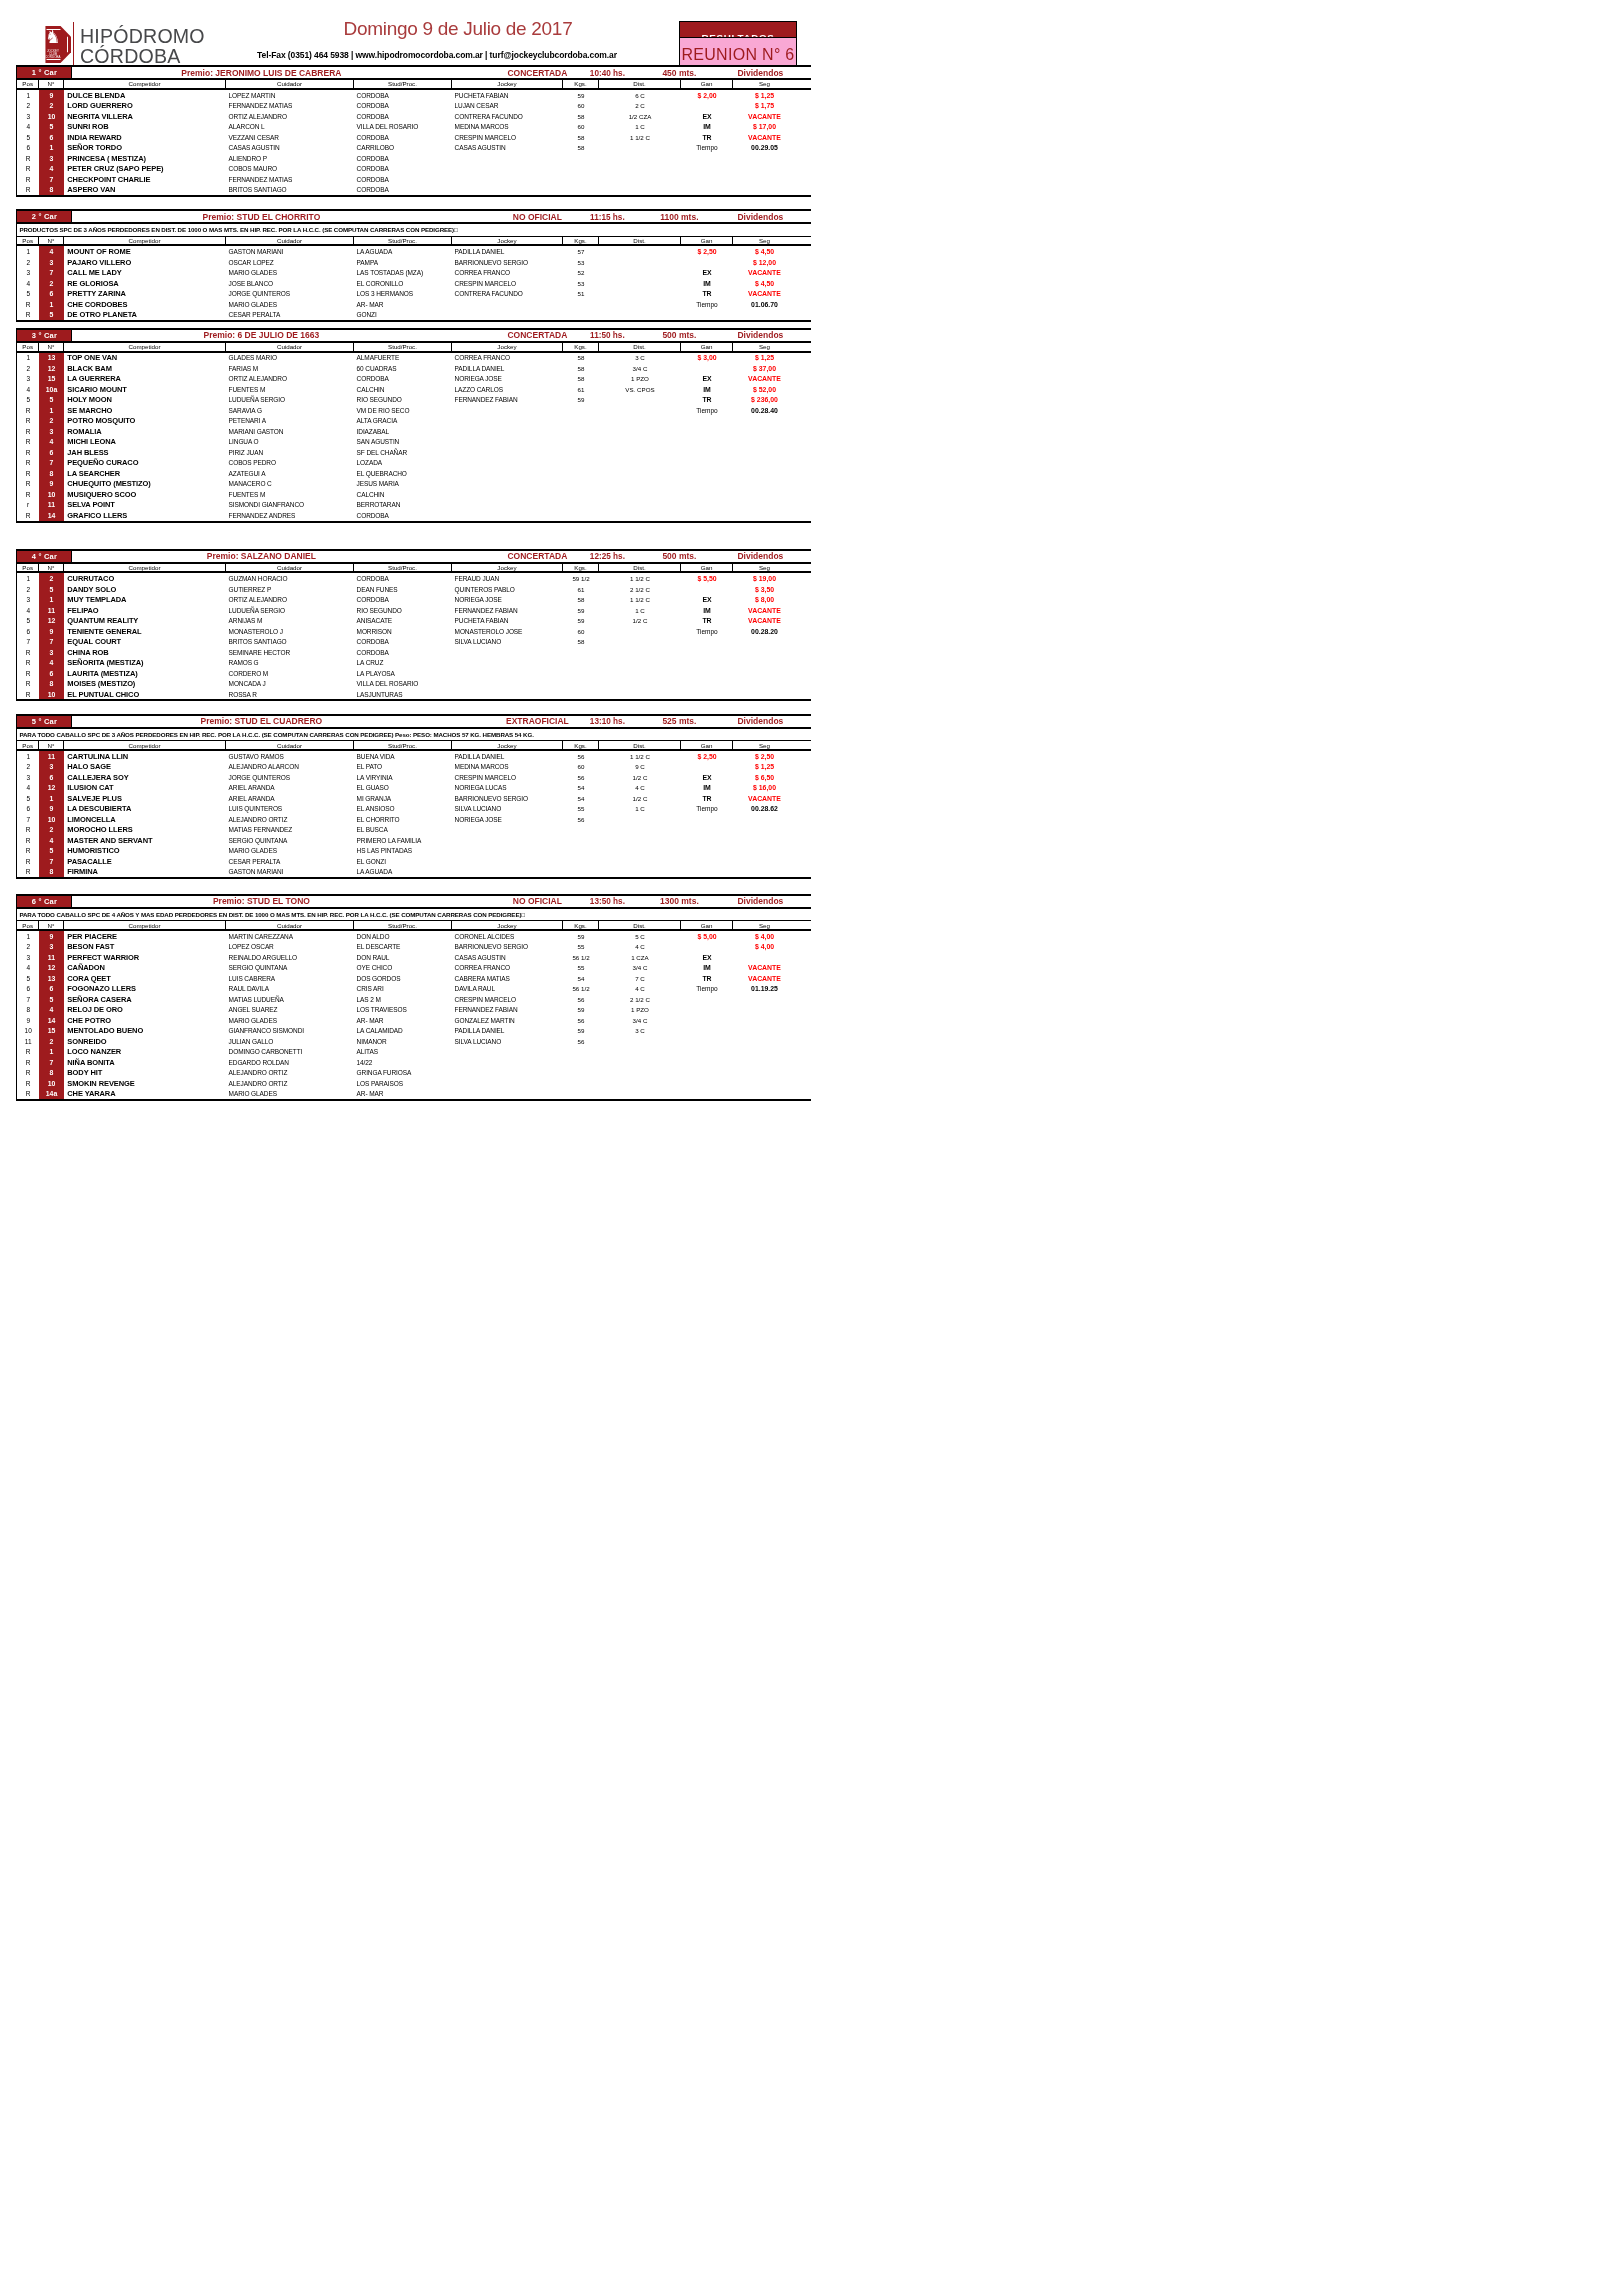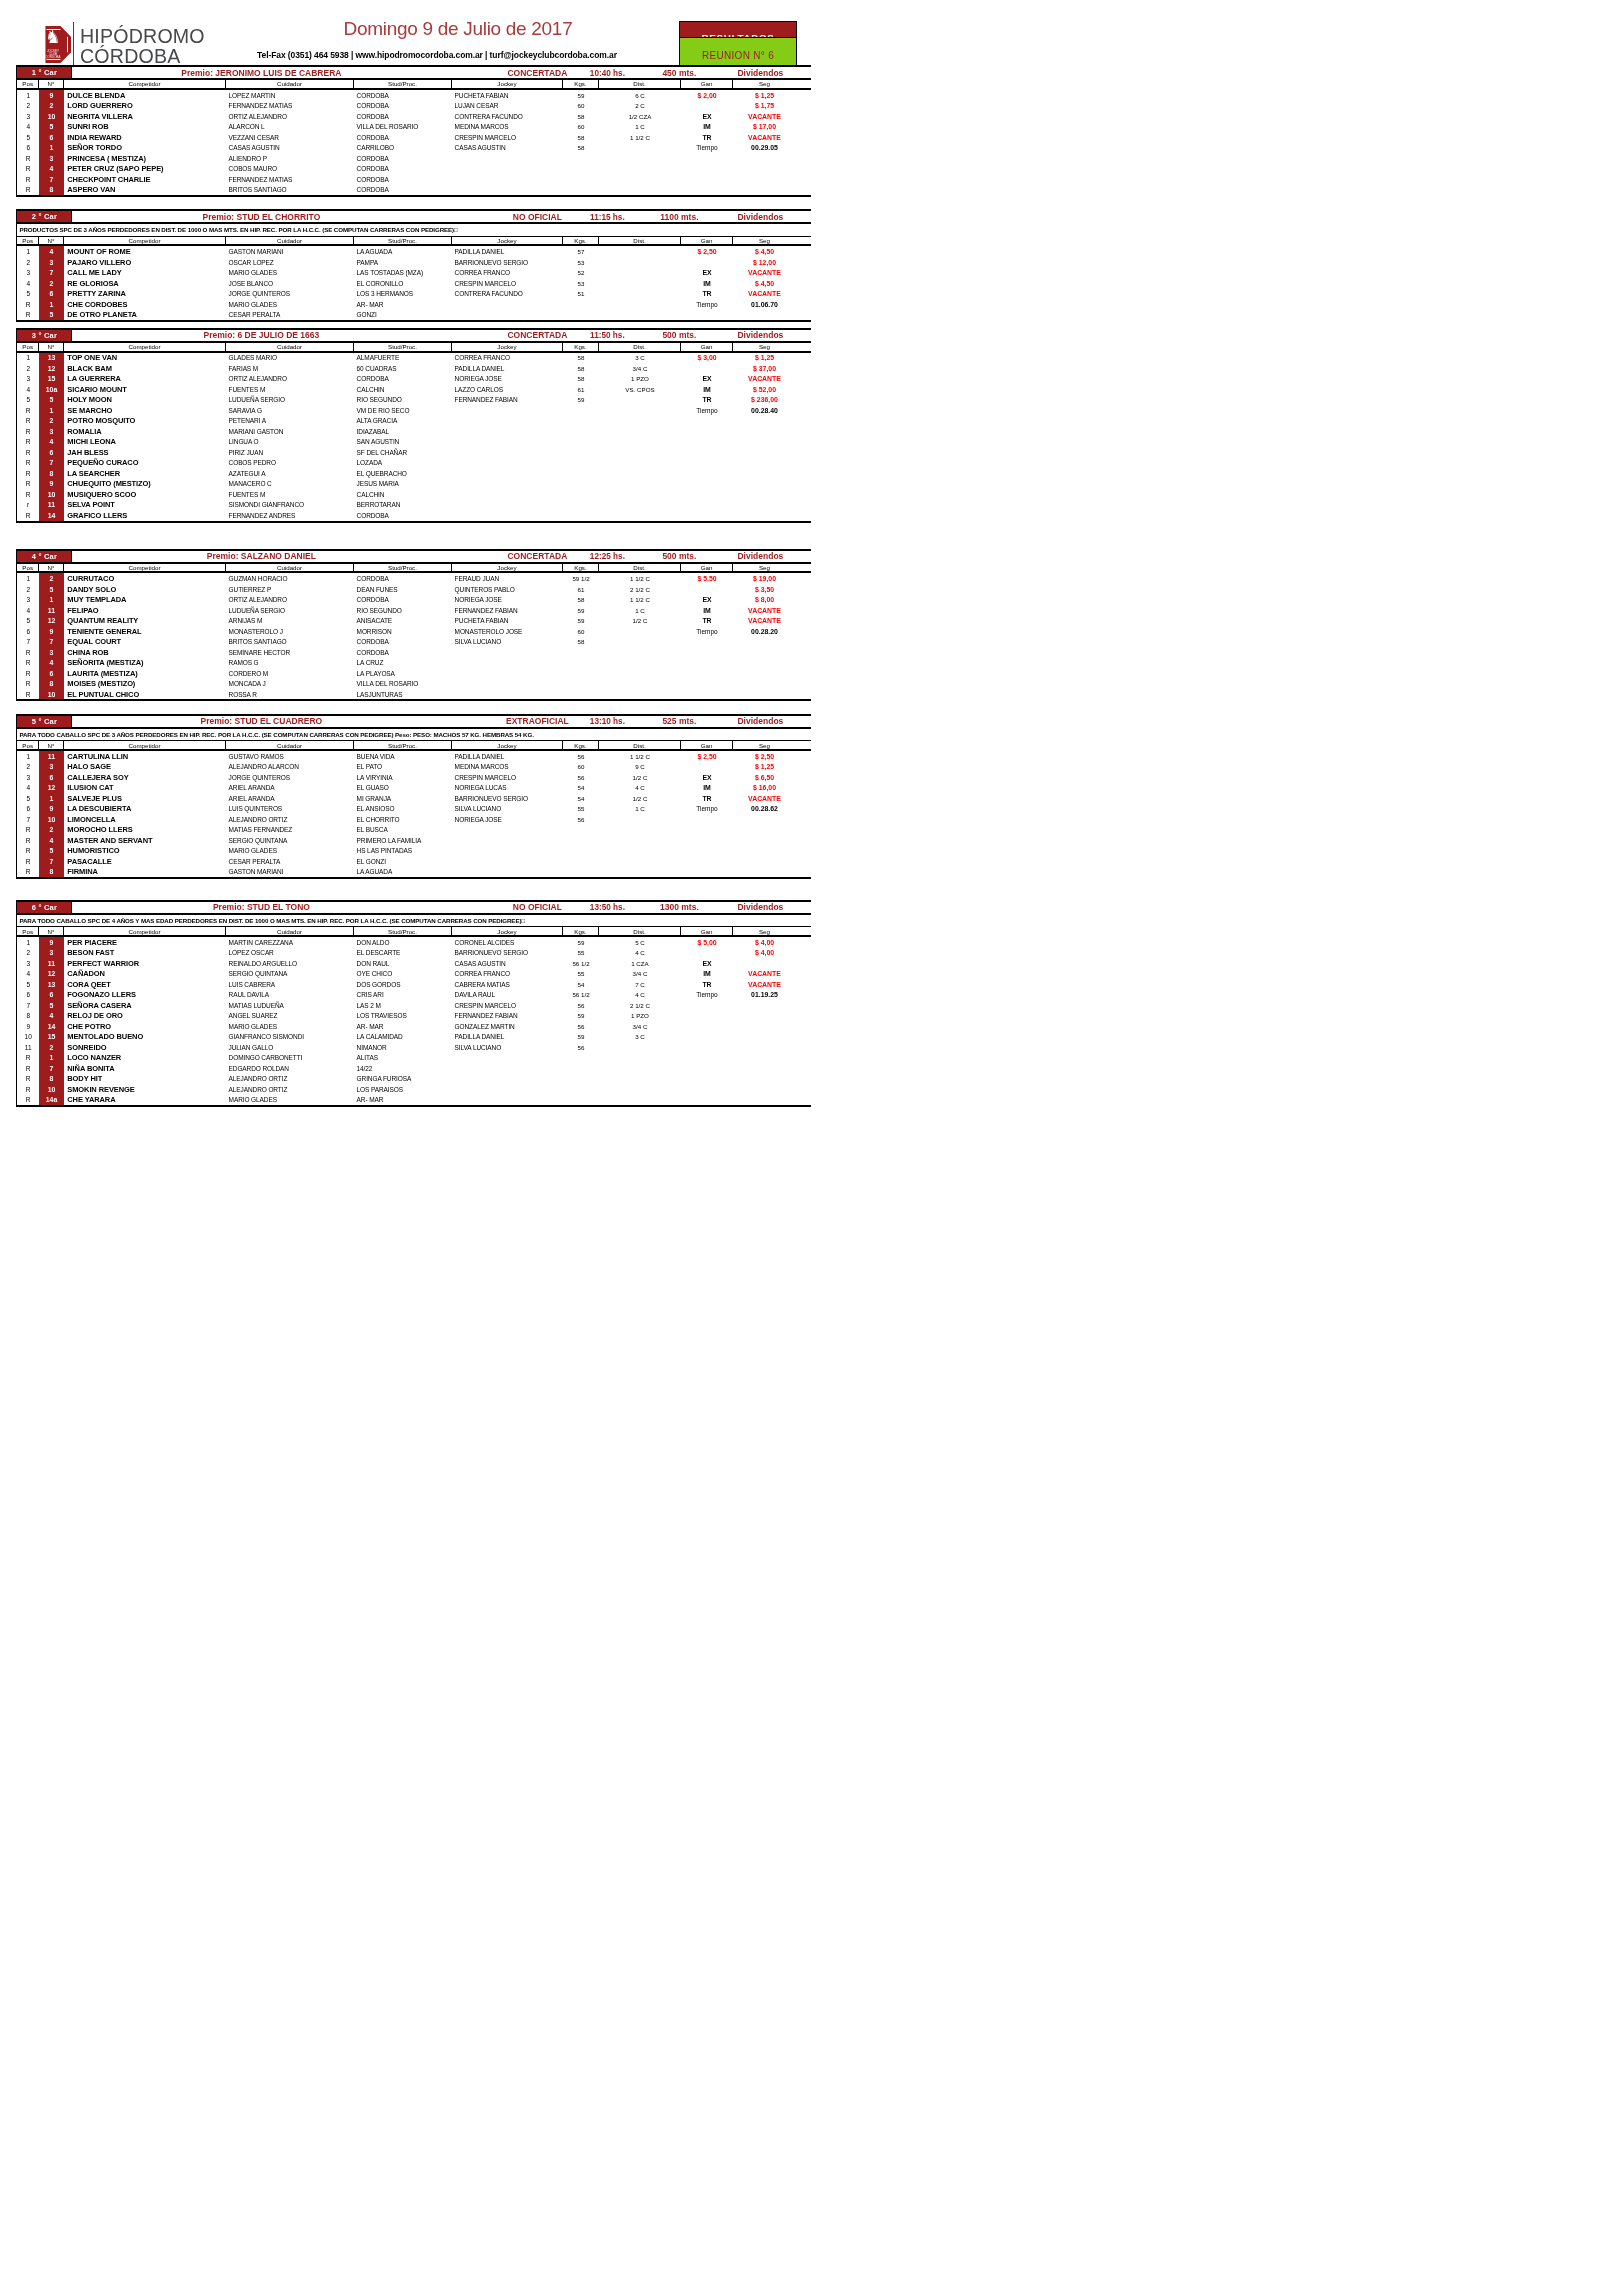--- a/index.html
+++ b/index.html
@@ -22,31 +22,31 @@
   .badge-txt{position:absolute;left:0;right:0;top:23.6px;text-align:center;color:#fff;font-size:2.9px;line-height:3.3px;letter-spacing:0.1px;white-space:pre-line}
   .brand-divider{position:absolute;left:73px;top:21.6px;width:1.3px;height:47px;background:var(--red)}
   .brand{position:absolute;left:80px;top:25.5px;font-size:19.6px;line-height:20px;color:#47484A;letter-spacing:0.2px}
   .title{position:absolute;left:458px;top:18.3px;transform:translateX(-50%);font-size:19px;
     color:#A93B3C;white-space:nowrap;letter-spacing:-0.3px}
   .contact{position:absolute;left:437px;top:50px;transform:translateX(-50%);
     font-size:8.5px;font-weight:bold;white-space:nowrap;letter-spacing:-0.1px}
   .results-box{position:absolute;left:679px;top:21px;width:118px;height:32px;background:var(--red);
     border:1.3px solid #000;color:#fff;font-weight:bold;font-size:9.8px;letter-spacing:0.7px;
     display:flex;align-items:center;justify-content:center}
-  .reunion-box{position:absolute;left:679px;top:37px;width:118px;height:36px;background:#84cc16;
-    border:1.3px solid #000;border-top:0.7px solid #000;color:var(--red);font-size:10px;letter-spacing:0.3px;
+  .reunion-box{position:absolute;left:679px;top:37px;width:118px;height:36px;background:#f9a8d4;
+    border:1.3px solid #000;border-top:0.7px solid #000;color:var(--red);font-size:16px;letter-spacing:0.3px;
     display:flex;align-items:center;justify-content:center}
   
   #races{position:absolute;left:16.4px;top:65px;width:881px}
   .race{border:1.3px solid #000;border-top:2px solid #000;border-bottom:2px solid #000;background:#fff}
   .race:nth-of-type(2){margin-top:12.4px}
   .race:nth-of-type(3){margin-top:5.9px}
   .race:nth-of-type(4){margin-top:26px}
   .race:nth-of-type(5){margin-top:12.4px}
-  .race:nth-of-type(6){margin-top:21px}
+  .race:nth-of-type(6){margin-top:15px}
   .rhdr{position:relative;height:13px;border-bottom:2px solid #000}
   .rlabel{position:absolute;left:0;top:0;width:55px;height:100%;background:var(--red);color:#fff;
     font-weight:bold;font-size:7.5px;letter-spacing:0.2px;border-right:1.3px solid #000;
     display:flex;align-items:center;justify-content:center}
   .rh{position:absolute;top:50%;transform:translate(-50%,-50%);color:var(--red);font-weight:bold;
     font-size:8.5px;white-space:nowrap}
   .rpremio{left:244px}
   .rtipo{left:520px}
   .rhora{left:590px;font-size:8.2px}
   .rdist{left:662px}

